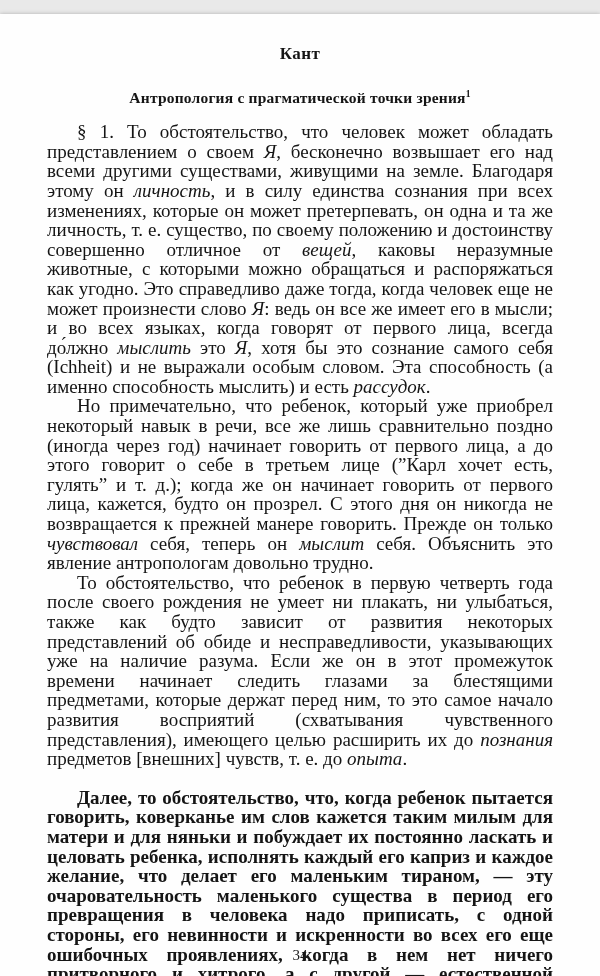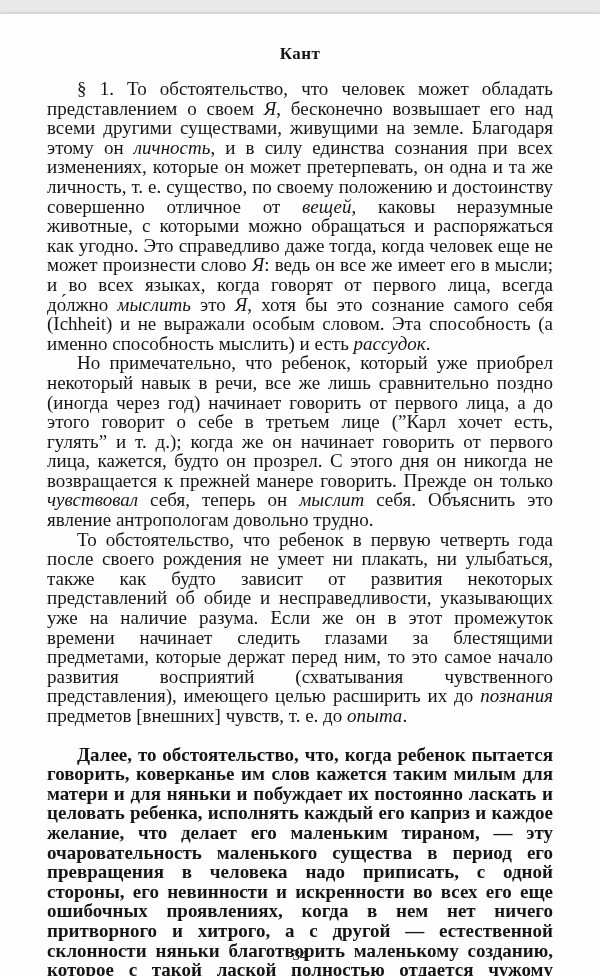--- a/index.html
+++ b/index.html
@@ -70,20 +70,23 @@
     color: #1a1a1a;
   }
 </style>
 </head>
 <body>
 
 <div class="page">
 
   <div class="author">Кант</div>
 
+  <div class="work-title">
+    <span>Антропология с прагматической точки зрения</span><sup>1</sup>
+  </div>
 
 
   <div class="body-text">
     <p><span>§ 1. То обстоятельство, что человек может обладать представлением о своем </span><span class="it">Я</span><span>, бесконечно возвышает его над всеми другими существами, живущими на земле. Благодаря этому он </span><span class="it">личность</span><span>, и в силу единства сознания при всех изменениях, которые он может претерпевать, он одна и та же личность, т. е. существо, по своему положению и достоинству совершенно отличное от </span><span class="it">вещей</span><span>, каковы неразумные животные, с которыми можно обращаться и распоряжаться как угодно. Это справедливо даже тогда, когда человек еще не может произнести слово </span><span class="it">Я</span><span>: ведь он все же имеет его в мысли; и во всех языках, когда говорят от первого лица, всегда до́лжно </span><span class="it">мыслить</span><span> это </span><span class="it">Я</span><span>, хотя бы это сознание самого себя (Ichheit) и не выражали особым словом. Эта способность (а именно способность мыслить) и есть </span><span class="it">рассудок</span><span>.</span></p>
     <p><span>Но примечательно, что ребенок, который уже приобрел некоторый навык в речи, все же лишь сравнительно поздно (иногда через год) начинает говорить от первого лица, а до этого говорит о себе в третьем лице (”Карл хочет есть, гулять” и т. д.); когда же он начинает говорить от первого лица, кажется, будто он прозрел. С этого дня он никогда не возвращается к прежней манере говорить. Прежде он только </span><span class="it">чувствовал</span><span> себя, теперь он </span><span class="it">мыслит</span><span> себя. Объяснить это явление антропологам довольно трудно.</span></p>
     <p><span>То обстоятельство, что ребенок в первую четверть года после своего рождения не умеет ни плакать, ни улыбаться, также как будто зависит от развития некоторых представлений об обиде и несправедливости, указывающих уже на наличие разума. Если же он в этот промежуток времени начинает следить глазами за блестящими предметами, которые держат перед ним, то это самое начало развития восприятий (схватывания чувственного представления), имеющего целью расширить их до </span><span class="it">познания</span><span> предметов [внешних] чувств, т. е. до </span><span class="it">опыта</span><span>.</span></p>
     <p class="spaced"><span>Далее, то обстоятельство, что, когда ребенок пытается говорить, коверканье им слов кажется таким милым для матери и для няньки и побуждает их постоянно ласкать и целовать ребенка, исполнять каждый его каприз и каждое желание, что делает его маленьким тираном, — эту очаровательность маленького существа в период его превращения в человека надо приписать, с одной стороны, его невинности и искренности во всех его еще ошибочных проявлениях, когда в нем нет ничего притворного и хитрого, а с другой — естественной склонности няньки благотворить маленькому созданию, которое с такой лаской полностью отдается чужому произволу, когда ему предоставляется время для игры — самое счастливое время; при</span></p>
   </div>
 
   <div class="page-number">34</div>

